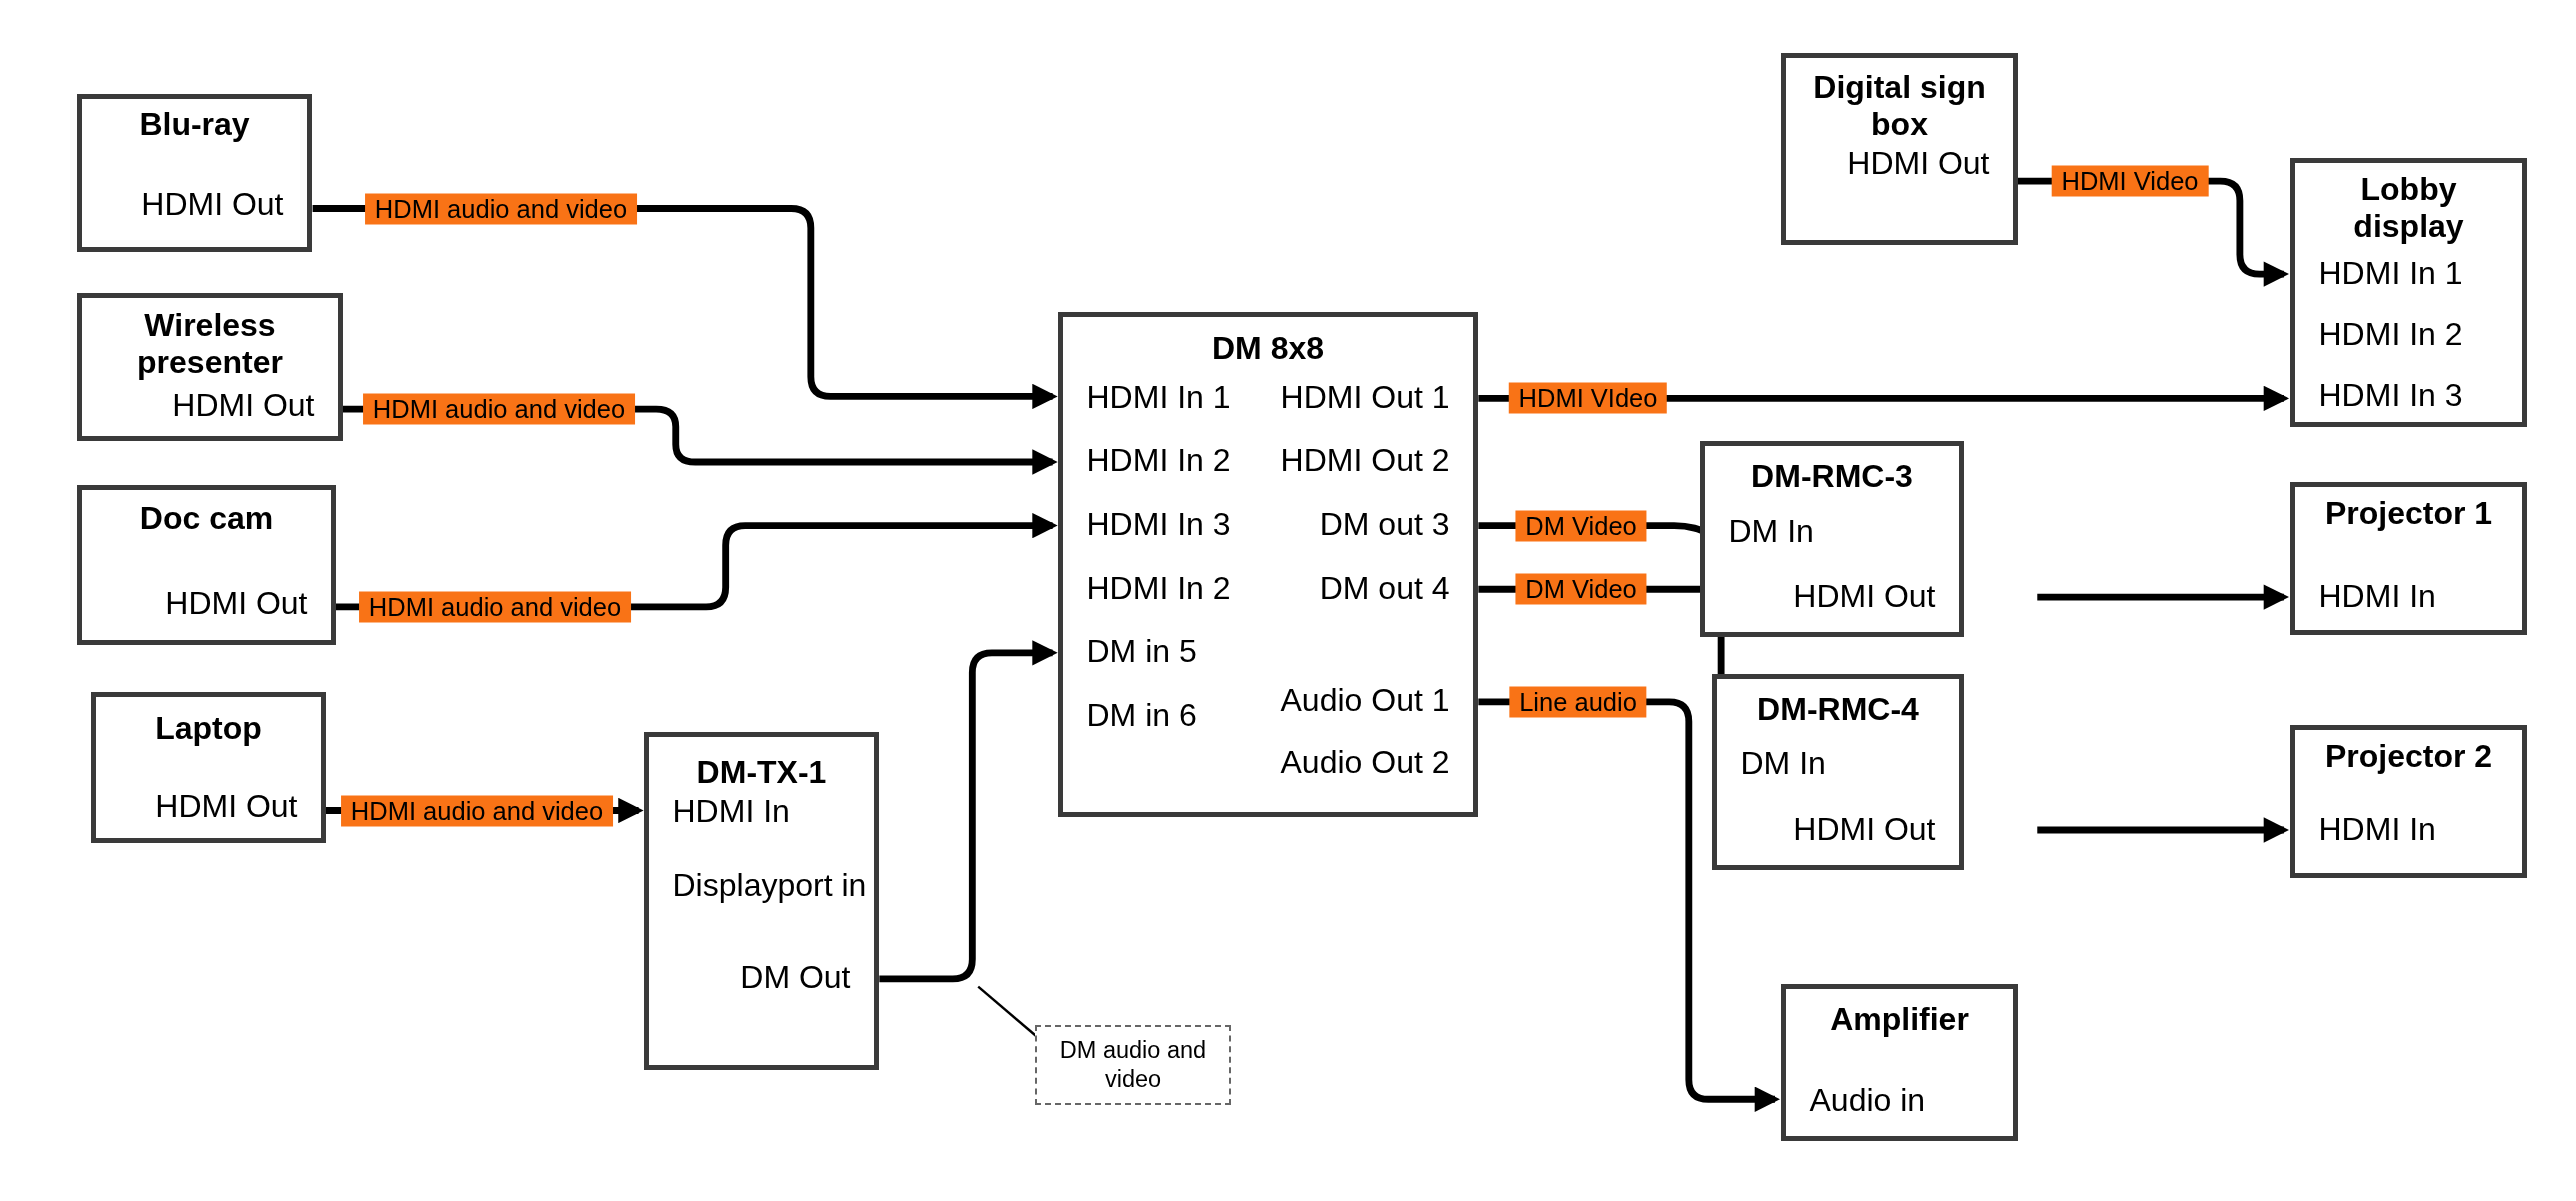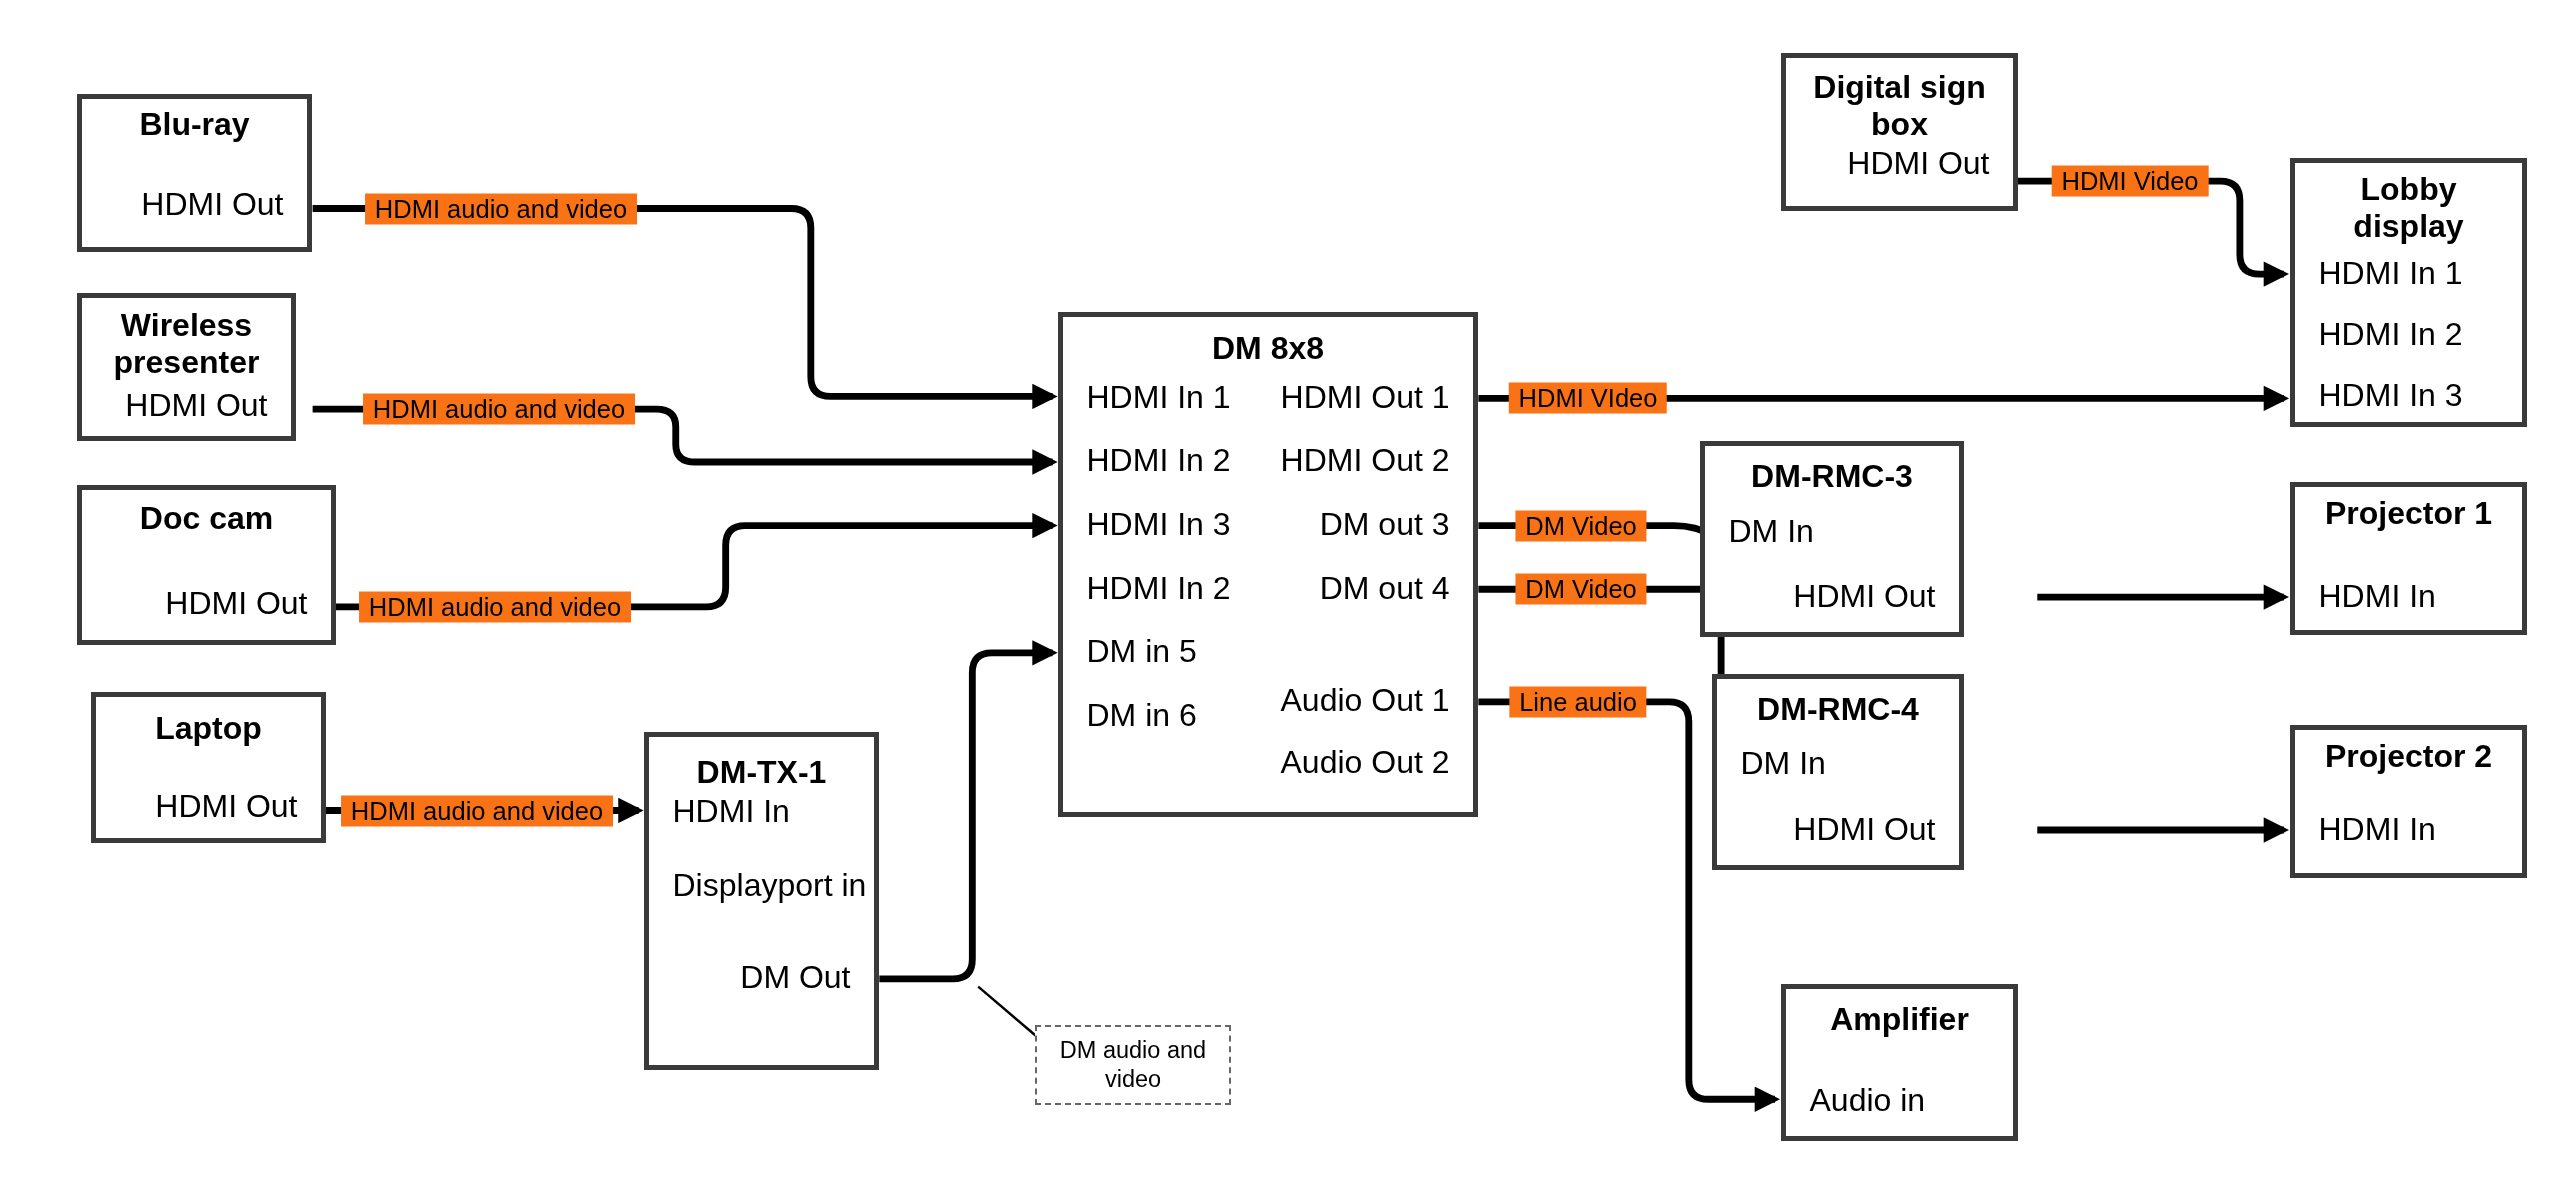--- a/index.html
+++ b/index.html
@@ -105,21 +105,21 @@
     <path class="wire" d="M2081 610 H2333" marker-end="url(#arrow)"></path>
     <path class="wire" d="M2081 848 H2333" marker-end="url(#arrow)"></path>
     <path class="callout-line" d="M999 1008 L1060 1060"></path>
   </svg>
 
   <div class="box" style="left:77px;top:94px;width:235px;height:158px">
     <div class="title" style="top:6.9px">Blu-ray</div>
     <div class="port right" style="top:87px">HDMI Out</div>
   </div>
 
-  <div class="box" style="left:77px;top:293px;width:219px;height:148px">
+  <div class="box" style="left:77px;top:293px;width:266px;height:148px">
     <div class="title" style="top:8.8px">Wireless presenter</div>
     <div class="port right" style="top:89px">HDMI Out</div>
   </div>
 
   <div class="box" style="left:77px;top:485px;width:259px;height:160px">
     <div class="title" style="top:9.8px">Doc cam</div>
     <div class="port right" style="top:95px">HDMI Out</div>
   </div>
 
   <div class="box" style="left:91px;top:692px;width:235px;height:151px">
@@ -143,21 +143,21 @@
     <div class="port left" style="top:316px">DM in 5</div>
     <div class="port left" style="top:380px">DM in 6</div>
     <div class="port right" style="top:62px">HDMI Out 1</div>
     <div class="port right" style="top:125px">HDMI Out 2</div>
     <div class="port right" style="top:189px">DM out 3</div>
     <div class="port right" style="top:253px">DM out 4</div>
     <div class="port right" style="top:365px">Audio Out 1</div>
     <div class="port right" style="top:427px">Audio Out 2</div>
   </div>
 
-  <div class="box" style="left:1781px;top:53px;width:237px;height:158px">
+  <div class="box" style="left:1781px;top:53px;width:237px;height:192px">
     <div class="title" style="top:10.8px">Digital sign box</div>
     <div class="port right" style="top:87px">HDMI Out</div>
   </div>
 
   <div class="box" style="left:2290px;top:158px;width:237px;height:269px">
     <div class="title" style="top:7.8px">Lobby display</div>
     <div class="port left" style="top:92px">HDMI In 1</div>
     <div class="port left" style="top:153px">HDMI In 2</div>
     <div class="port left" style="top:214px">HDMI In 3</div>
   </div>

